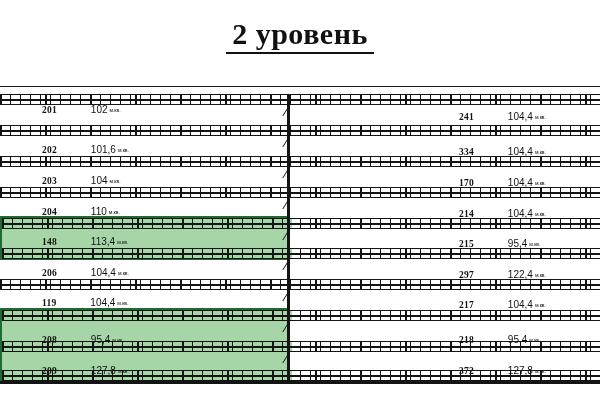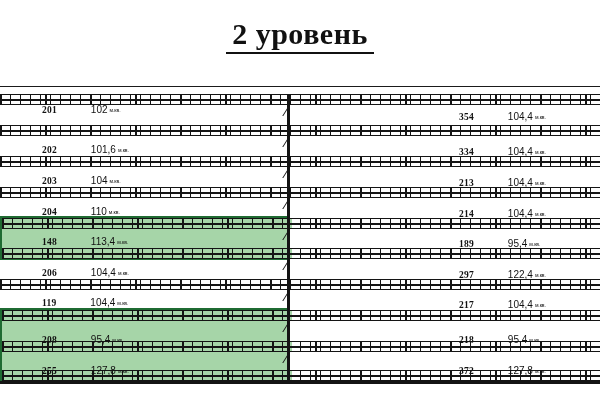--- a/index.html
+++ b/index.html
@@ -274,37 +274,37 @@
   <div class="row-label" style="left:42px; top:264px;">
     <span class="rm-no">206</span><span class="rm-area">104,4</span><span class="rm-unit">м.кв.</span>
   </div>
   <div class="row-label" style="left:42px; top:294px;">
     <span class="rm-no">119</span><span class="rm-area">104,4</span><span class="rm-unit">м.кв.</span>
   </div>
   <div class="row-label" style="left:42px; top:331px;">
     <span class="rm-no">208</span><span class="rm-area">95,4</span><span class="rm-unit">м.кв.</span>
   </div>
   <div class="row-label" style="left:42px; top:362px;">
-    <span class="rm-no">255</span><span class="rm-area">127,8</span><span class="rm-unit">м.кв.</span>
+    <span class="rm-no">209</span><span class="rm-area">127,8</span><span class="rm-unit">м.кв.</span>
   </div>
 
   <div class="row-label" style="left:459px; top:108px;">
-    <span class="rm-no">354</span><span class="rm-area">104,4</span><span class="rm-unit">м.кв.</span>
+    <span class="rm-no">241</span><span class="rm-area">104,4</span><span class="rm-unit">м.кв.</span>
   </div>
   <div class="row-label" style="left:459px; top:143px;">
     <span class="rm-no">334</span><span class="rm-area">104,4</span><span class="rm-unit">м.кв.</span>
   </div>
   <div class="row-label" style="left:459px; top:174px;">
-    <span class="rm-no">213</span><span class="rm-area">104,4</span><span class="rm-unit">м.кв.</span>
+    <span class="rm-no">170</span><span class="rm-area">104,4</span><span class="rm-unit">м.кв.</span>
   </div>
   <div class="row-label" style="left:459px; top:205px;">
     <span class="rm-no">214</span><span class="rm-area">104,4</span><span class="rm-unit">м.кв.</span>
   </div>
   <div class="row-label" style="left:459px; top:235px;">
-    <span class="rm-no">189</span><span class="rm-area">95,4</span><span class="rm-unit">м.кв.</span>
+    <span class="rm-no">215</span><span class="rm-area">95,4</span><span class="rm-unit">м.кв.</span>
   </div>
   <div class="row-label" style="left:459px; top:266px;">
     <span class="rm-no">297</span><span class="rm-area">122,4</span><span class="rm-unit">м.кв.</span>
   </div>
   <div class="row-label" style="left:459px; top:296px;">
     <span class="rm-no">217</span><span class="rm-area">104,4</span><span class="rm-unit">м.кв.</span>
   </div>
   <div class="row-label" style="left:459px; top:331px;">
     <span class="rm-no">218</span><span class="rm-area">95,4</span><span class="rm-unit">м.кв.</span>
   </div>

